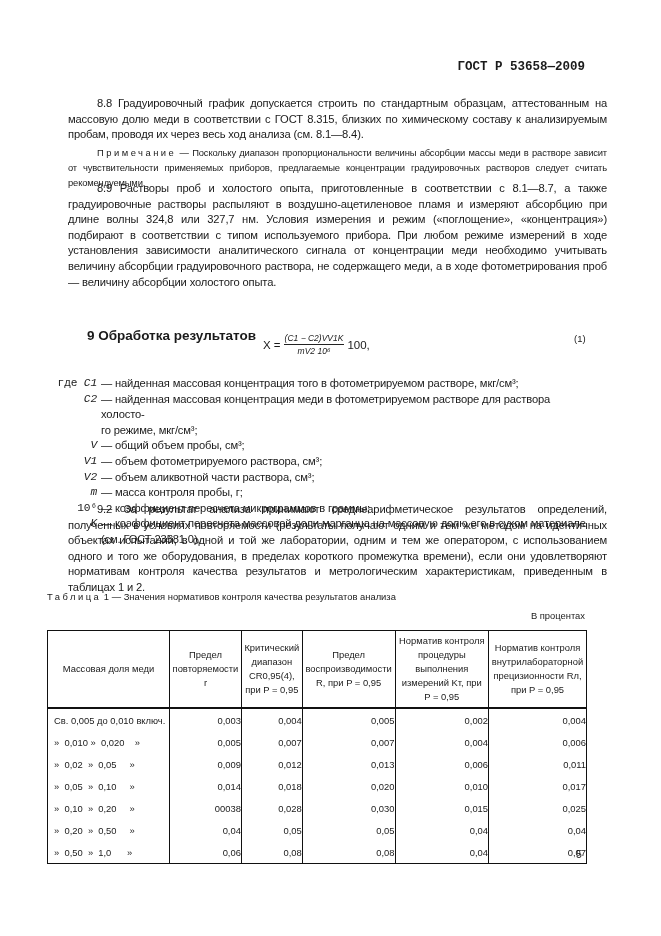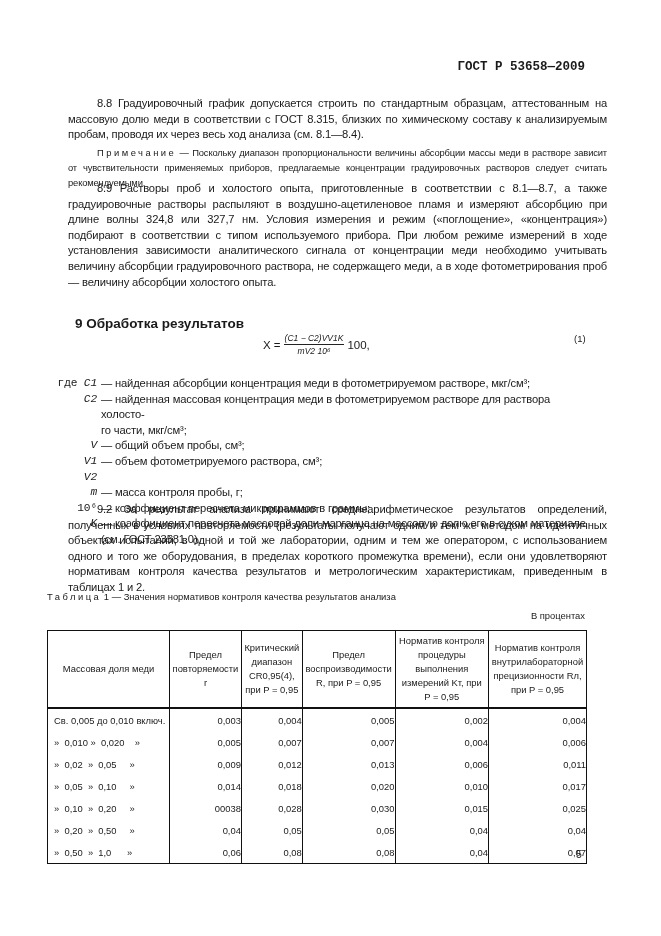--- a/index.html
+++ b/index.html
@@ -4,21 +4,21 @@
 <style>
   html, body { margin: 0; padding: 0; background: #ffffff; }
   body { width: 661px; height: 936px; position: relative; overflow: hidden;
          font-family: "Liberation Sans", sans-serif; color: #1a1a1a; }
   .page { position: absolute; left: 0; top: 0; width: 661px; height: 936px; }
   .header { position: absolute; right: 76px; top: 60px; font-weight: bold; font-size: 12.5px; font-family: Liberation Mono, monospace; }
   .p { position: absolute; left: 47px; width: 539px; font-size: 11.2px; line-height: 15.6px; text-align: justify; letter-spacing: -0.15px; margin-left: 21px; }
   .ind { text-indent: 29px; }
   .note { font-size: 9.4px; line-height: 15px; }
   .spaced { letter-spacing: 2.5px; }
-  h2 { position: absolute; left: 75px; top: 316px; margin: 0; font-size: 13.5px; font-weight: bold; }
+  h2 { position: absolute; left: 75px; top: 316px; margin: 12px; font-size: 13.5px; font-weight: bold; }
   .formula { position: absolute; left: 263px; top: 333px; font-size: 11.5px; display: flex; align-items: center; }
   .frac { display: inline-flex; flex-direction: column; align-items: center; margin: 0 3px; }
   .frac .num { font-size: 8.5px; border-bottom: 1px solid #222; padding: 0 1px 1px; font-style: italic; }
   .frac .den { font-size: 8.5px; padding-top: 1px; font-style: italic; }
   .eqnum { position: absolute; left: 574px; top: 333px; font-size: 9.5px; }
   .defs { position: absolute; left: 47px; top: 376px; width: 540px; font-size: 11.2px; line-height: 15.6px; letter-spacing: -0.15px; }
   .def { display: flex; }
   .def .sym { width: 50px; text-align: right; flex-shrink: 0; font-style: italic; font-family: Liberation Mono, monospace; }
   .def .txt { padding-left: 4px; }
   .def .txt2 { padding-left: 54px; }
@@ -56,39 +56,40 @@
       <span class="num">(C1 − C2)VV1K</span>
       <span class="den">mV2 10⁶</span>
     </span>
     <span>100,</span>
   </div>
   <div class="eqnum">(1)</div>
 
   <div class="defs">
     <div class="def">
         <span class="sym"><span style="font-style:normal">где </span><span>C1</span></span>
-        <span class="txt">— найденная абсорбции концентрация меди в фотометрируемом растворе, мкг/см³;</span>
+        <span class="txt">— найденная массовая концентрация того в фотометрируемом растворе, мкг/см³;</span>
       </div>
     <div class="def">
         <span class="sym">C2</span>
         <span class="txt">— найденная массовая концентрация меди в фотометрируемом растворе для раствора холосто-</span>
       </div>
     <div class="def">
-        <span class="txt2">го части, мкг/см³;</span>
+        <span class="txt2">го режиме, мкг/см³;</span>
       </div>
     <div class="def">
         <span class="sym">V</span>
         <span class="txt">— общий объем пробы, см³;</span>
       </div>
     <div class="def">
         <span class="sym">V1</span>
         <span class="txt">— объем фотометрируемого раствора, см³;</span>
       </div>
     <div class="def">
         <span class="sym">V2</span>
+        <span class="txt">— объем аликвотной части раствора, см³;</span>
       </div>
     <div class="def">
         <span class="sym">m</span>
         <span class="txt">— масса контроля пробы, г;</span>
       </div>
     <div class="def">
         <span class="sym" style="font-style:normal">10⁶</span>
         <span class="txt">— коэффициент пересчета микрограммов в граммы;</span>
       </div>
     <div class="def">

